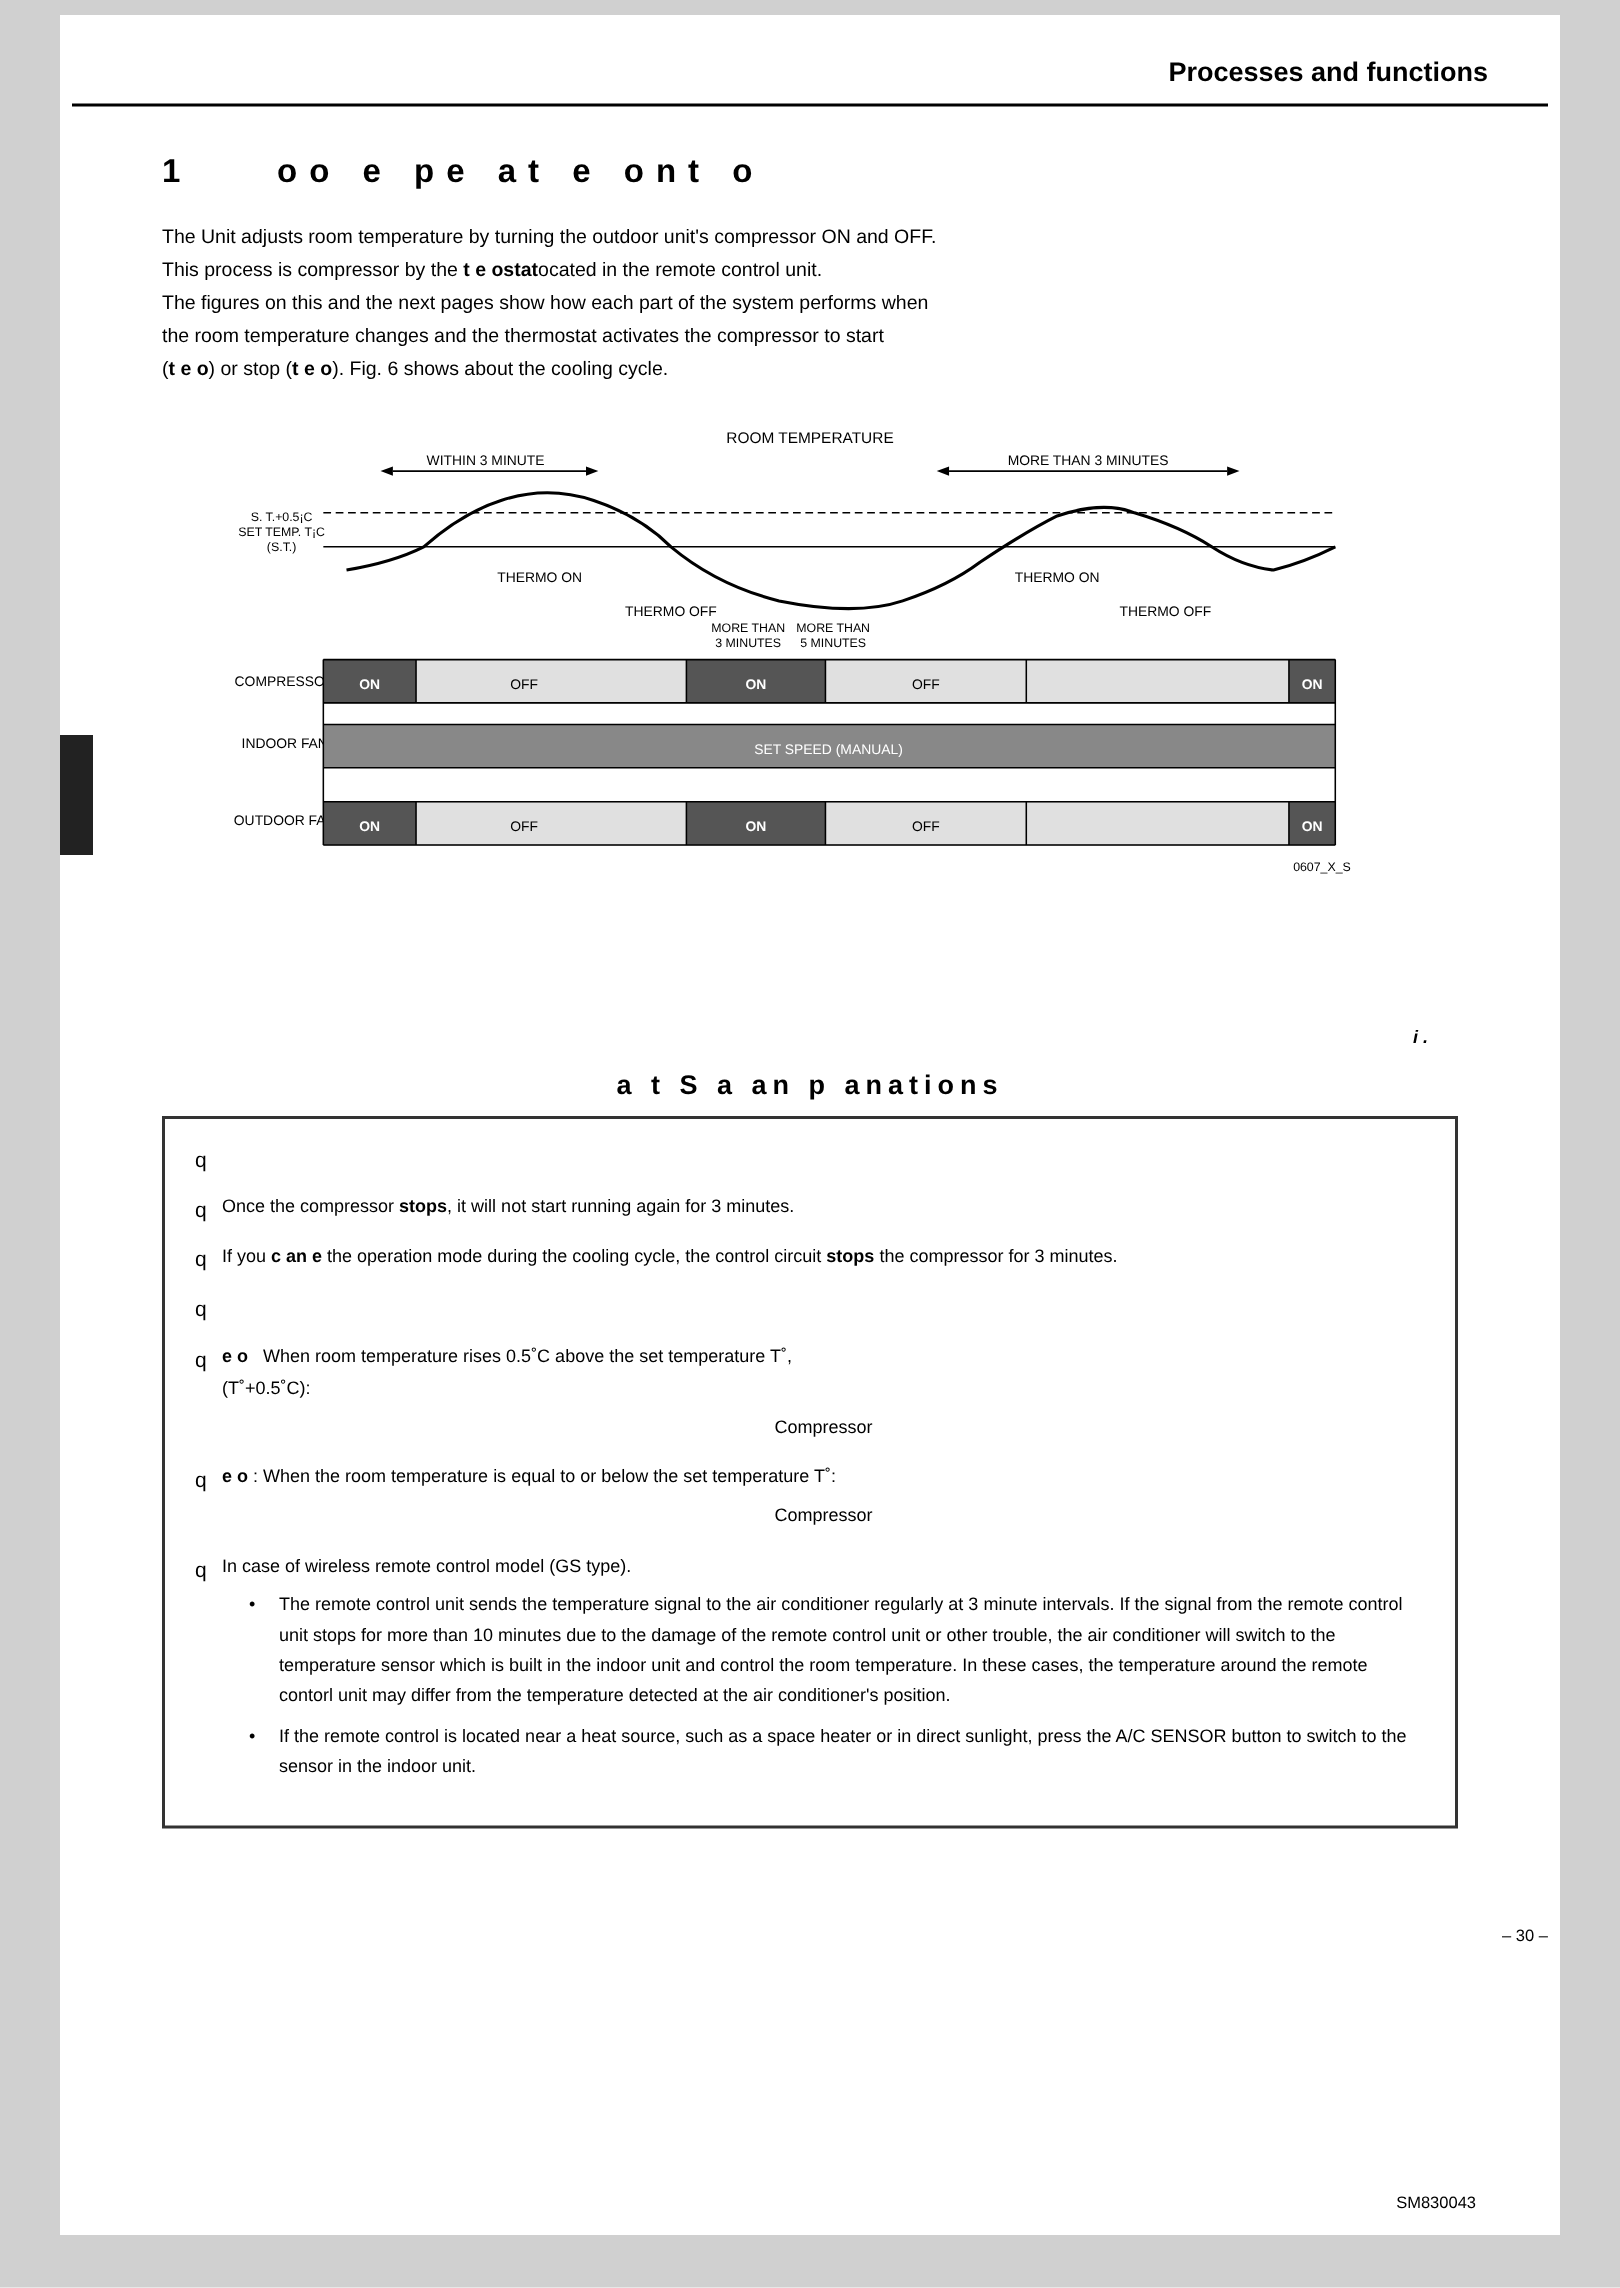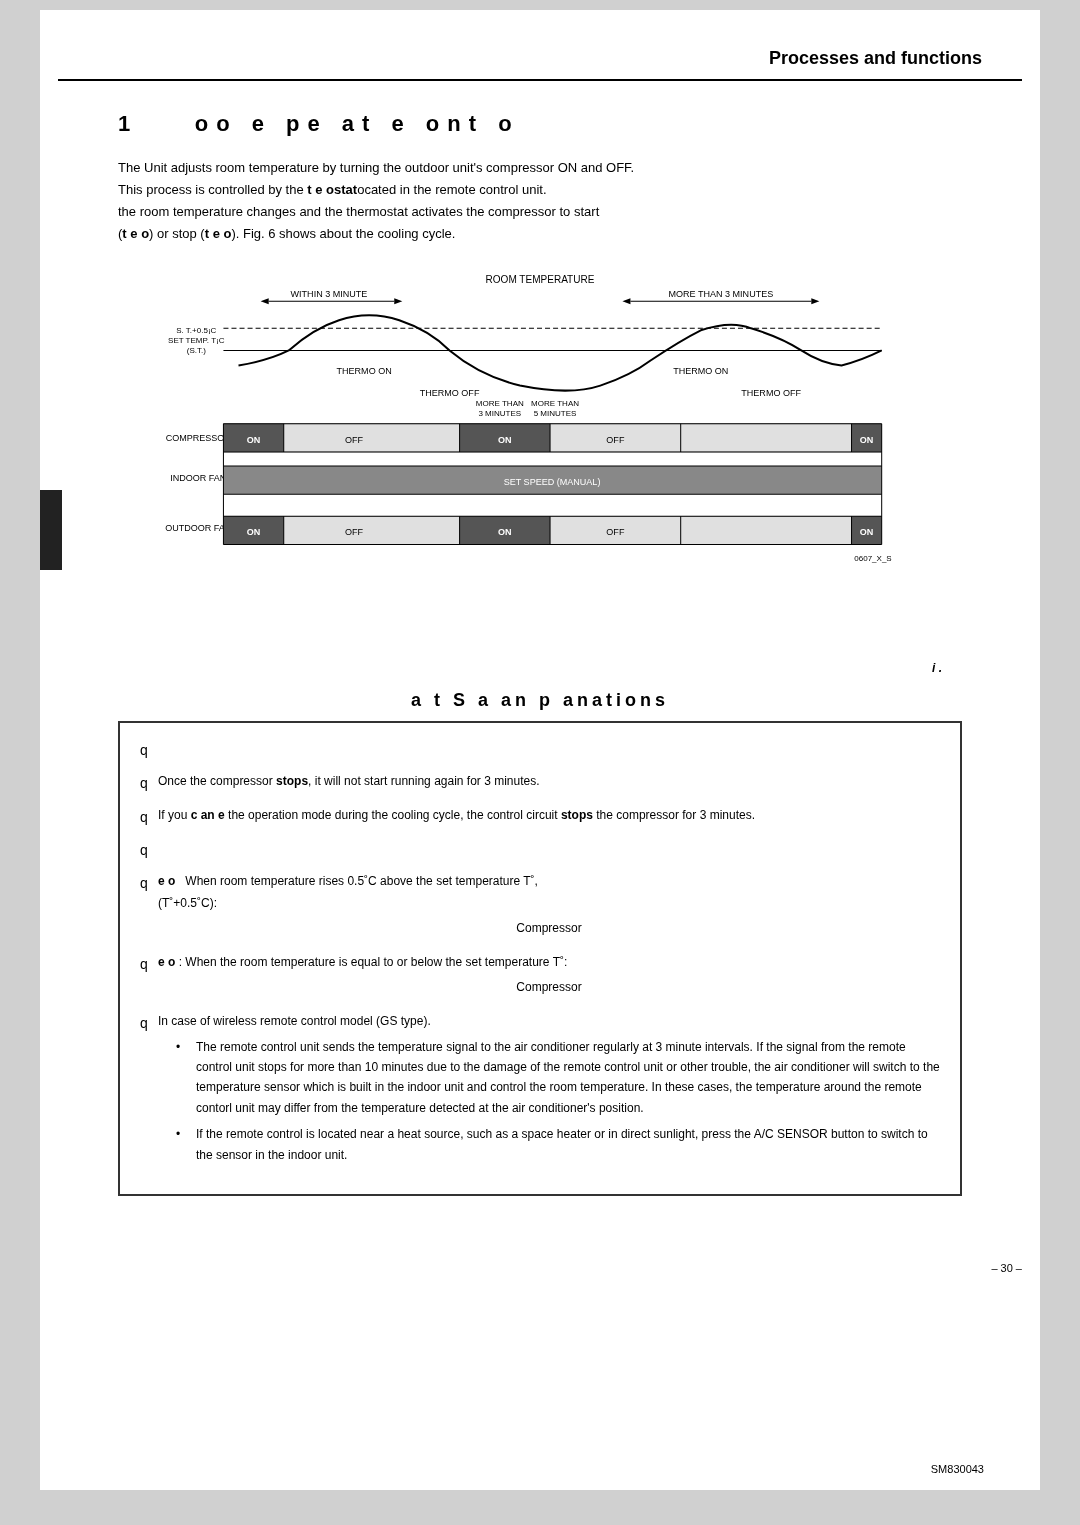--- a/index.html
+++ b/index.html
@@ -10,21 +10,21 @@
       align-items: flex-start;
       min-height: 100vh;
       padding: 10px;
       font-family: Arial, sans-serif;
     }
     .page {
       width: 1000px;
       min-height: 1480px;
       background: #ffffff;
       position: relative;
-      padding: 18px;
+      padding: 8px;
     }
     .header-section {
       display: flex;
       justify-content: flex-end;
       padding: 20px 40px 10px 40px;
       border-bottom: 2px solid #000;
     }
     .header-title {
       font-size: 18px;
       font-weight: bold;
@@ -150,22 +150,23 @@
   <div class="content">
 
     <div class="section-title">
       <span>1</span>&nbsp;&nbsp;&nbsp;
       <span>oo   e  pe at  e  ont o</span>
     </div>
 
     <div class="intro-text">
       <p>The Unit adjusts room temperature by turning the outdoor unit's compressor ON and OFF.</p>
       <p>
-        <span>This process is controlled by the </span><span class="bold">t e     ostat</span><span>ocated in the remote control unit.</span>
+        <span>This process is compressor by the </span><span class="bold">t e     ostat</span><span>ocated in the remote control unit.</span>
       </p>
+      <p>The figures on this and the next pages show how each part of the system performs when</p>
       <p>the room temperature changes and the thermostat activates the compressor to start</p>
       <p>
         <span>(</span><span class="bold">t e   o</span><span>) or stop (</span><span class="bold">t e   o</span><span>). Fig. 6 shows about the cooling cycle.</span>
       </p>
     </div>
 
     <div class="diagram-container">
       <svg class="diagram-svg" viewBox="0 0 800 380" xmlns="http://www.w3.org/2000/svg">
 
         <rect x="0" y="0" width="800" height="380" fill="white"></rect>

